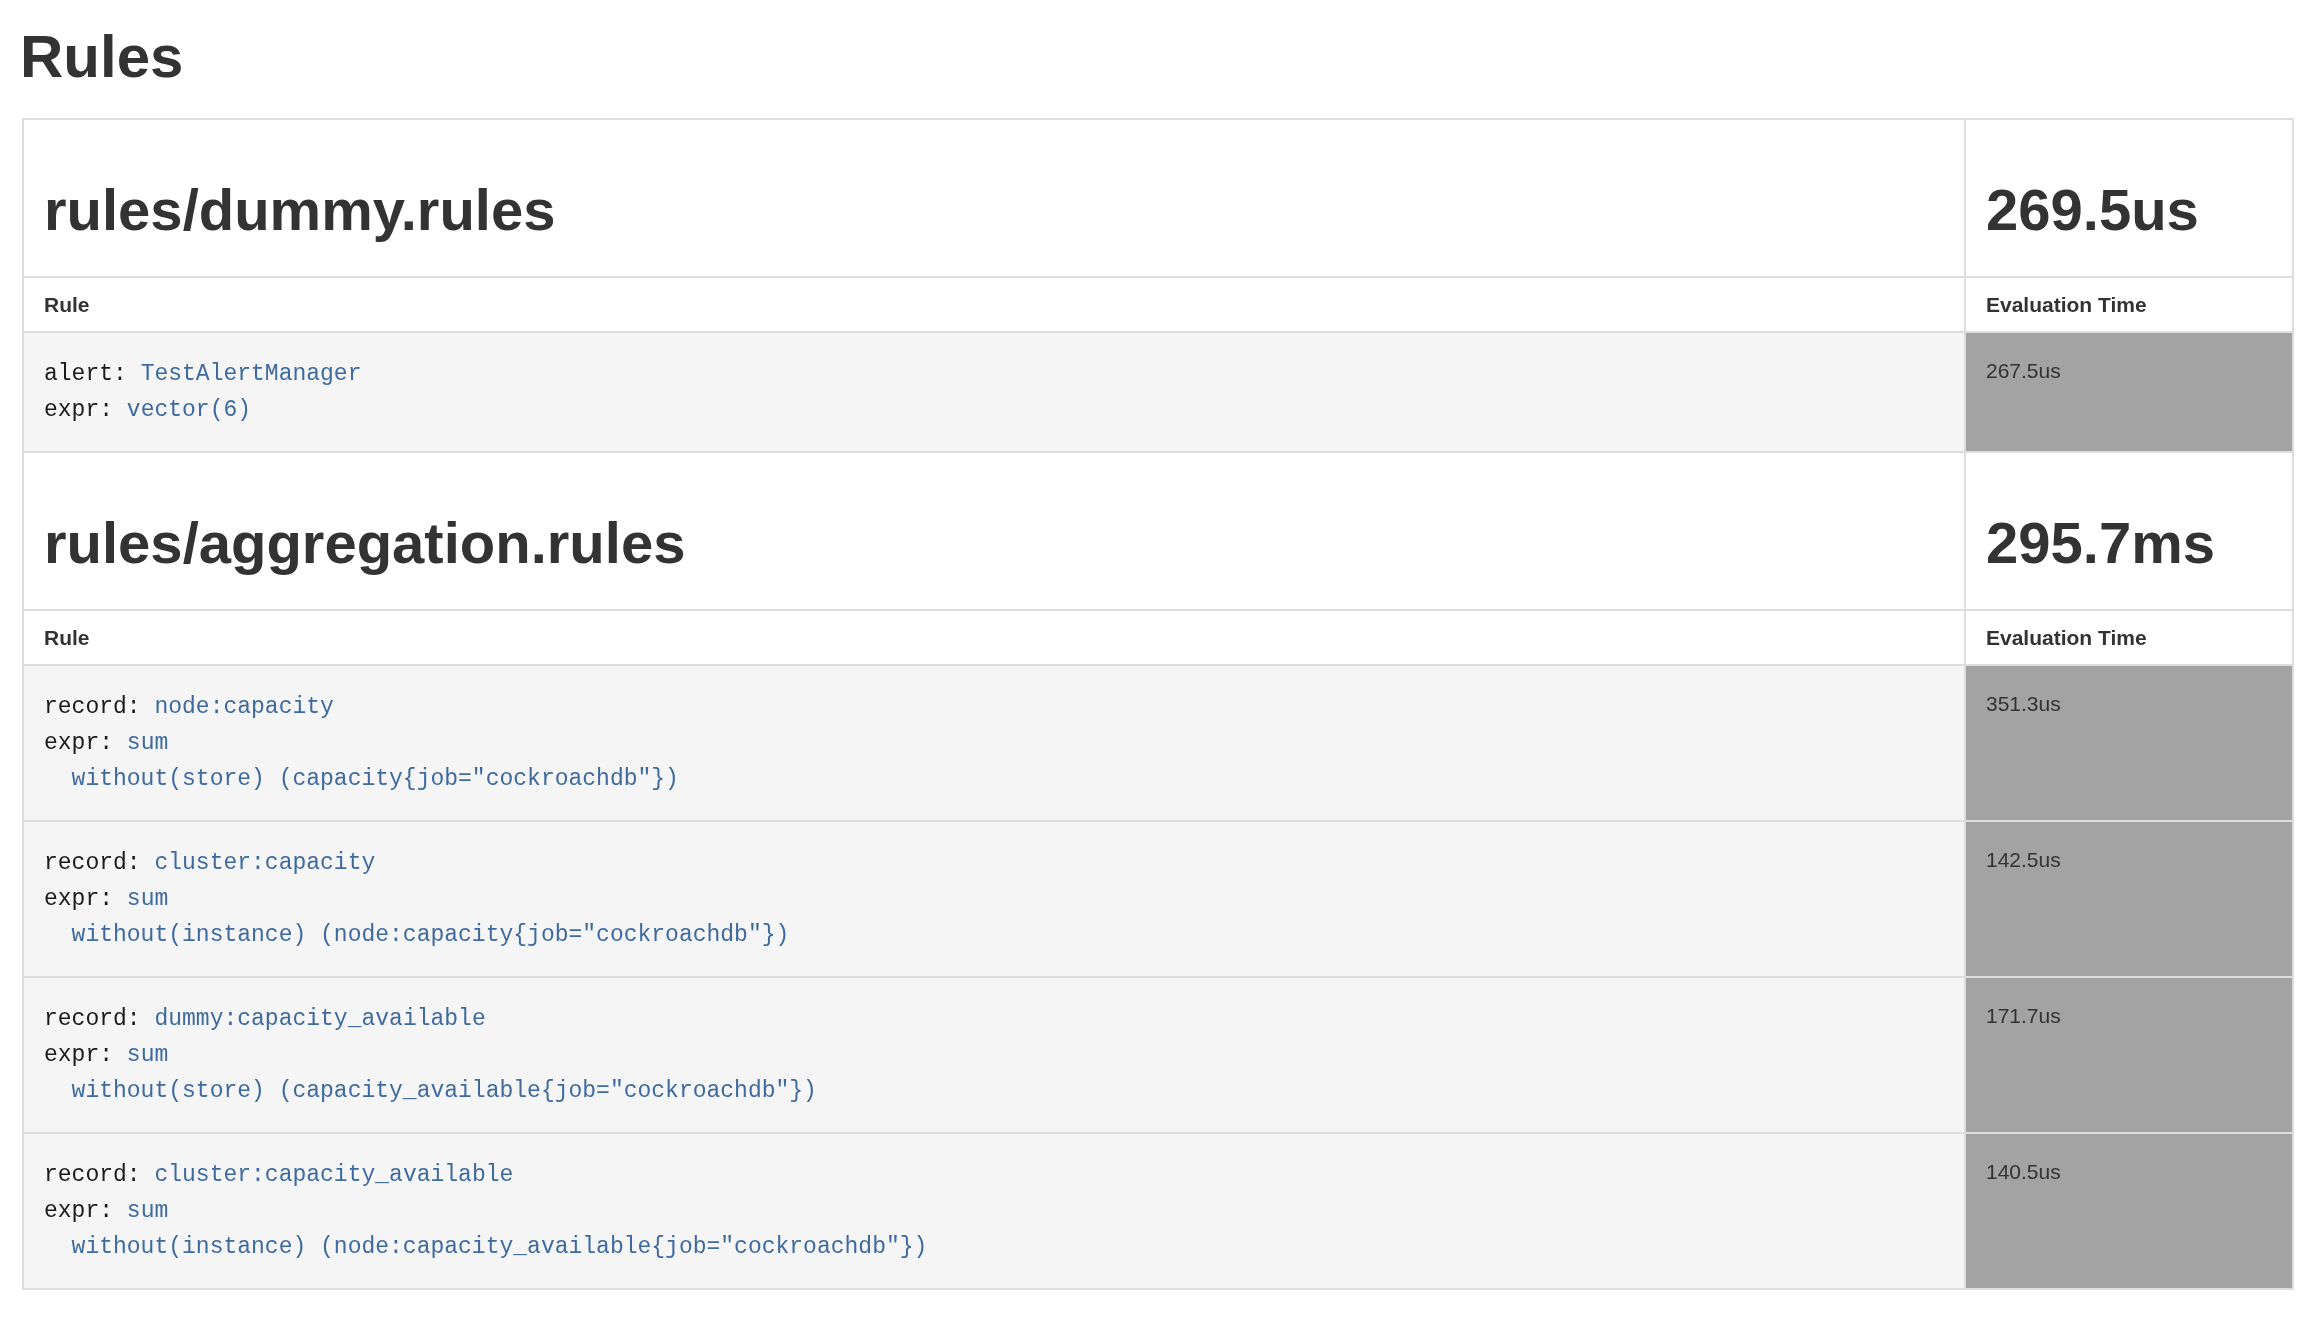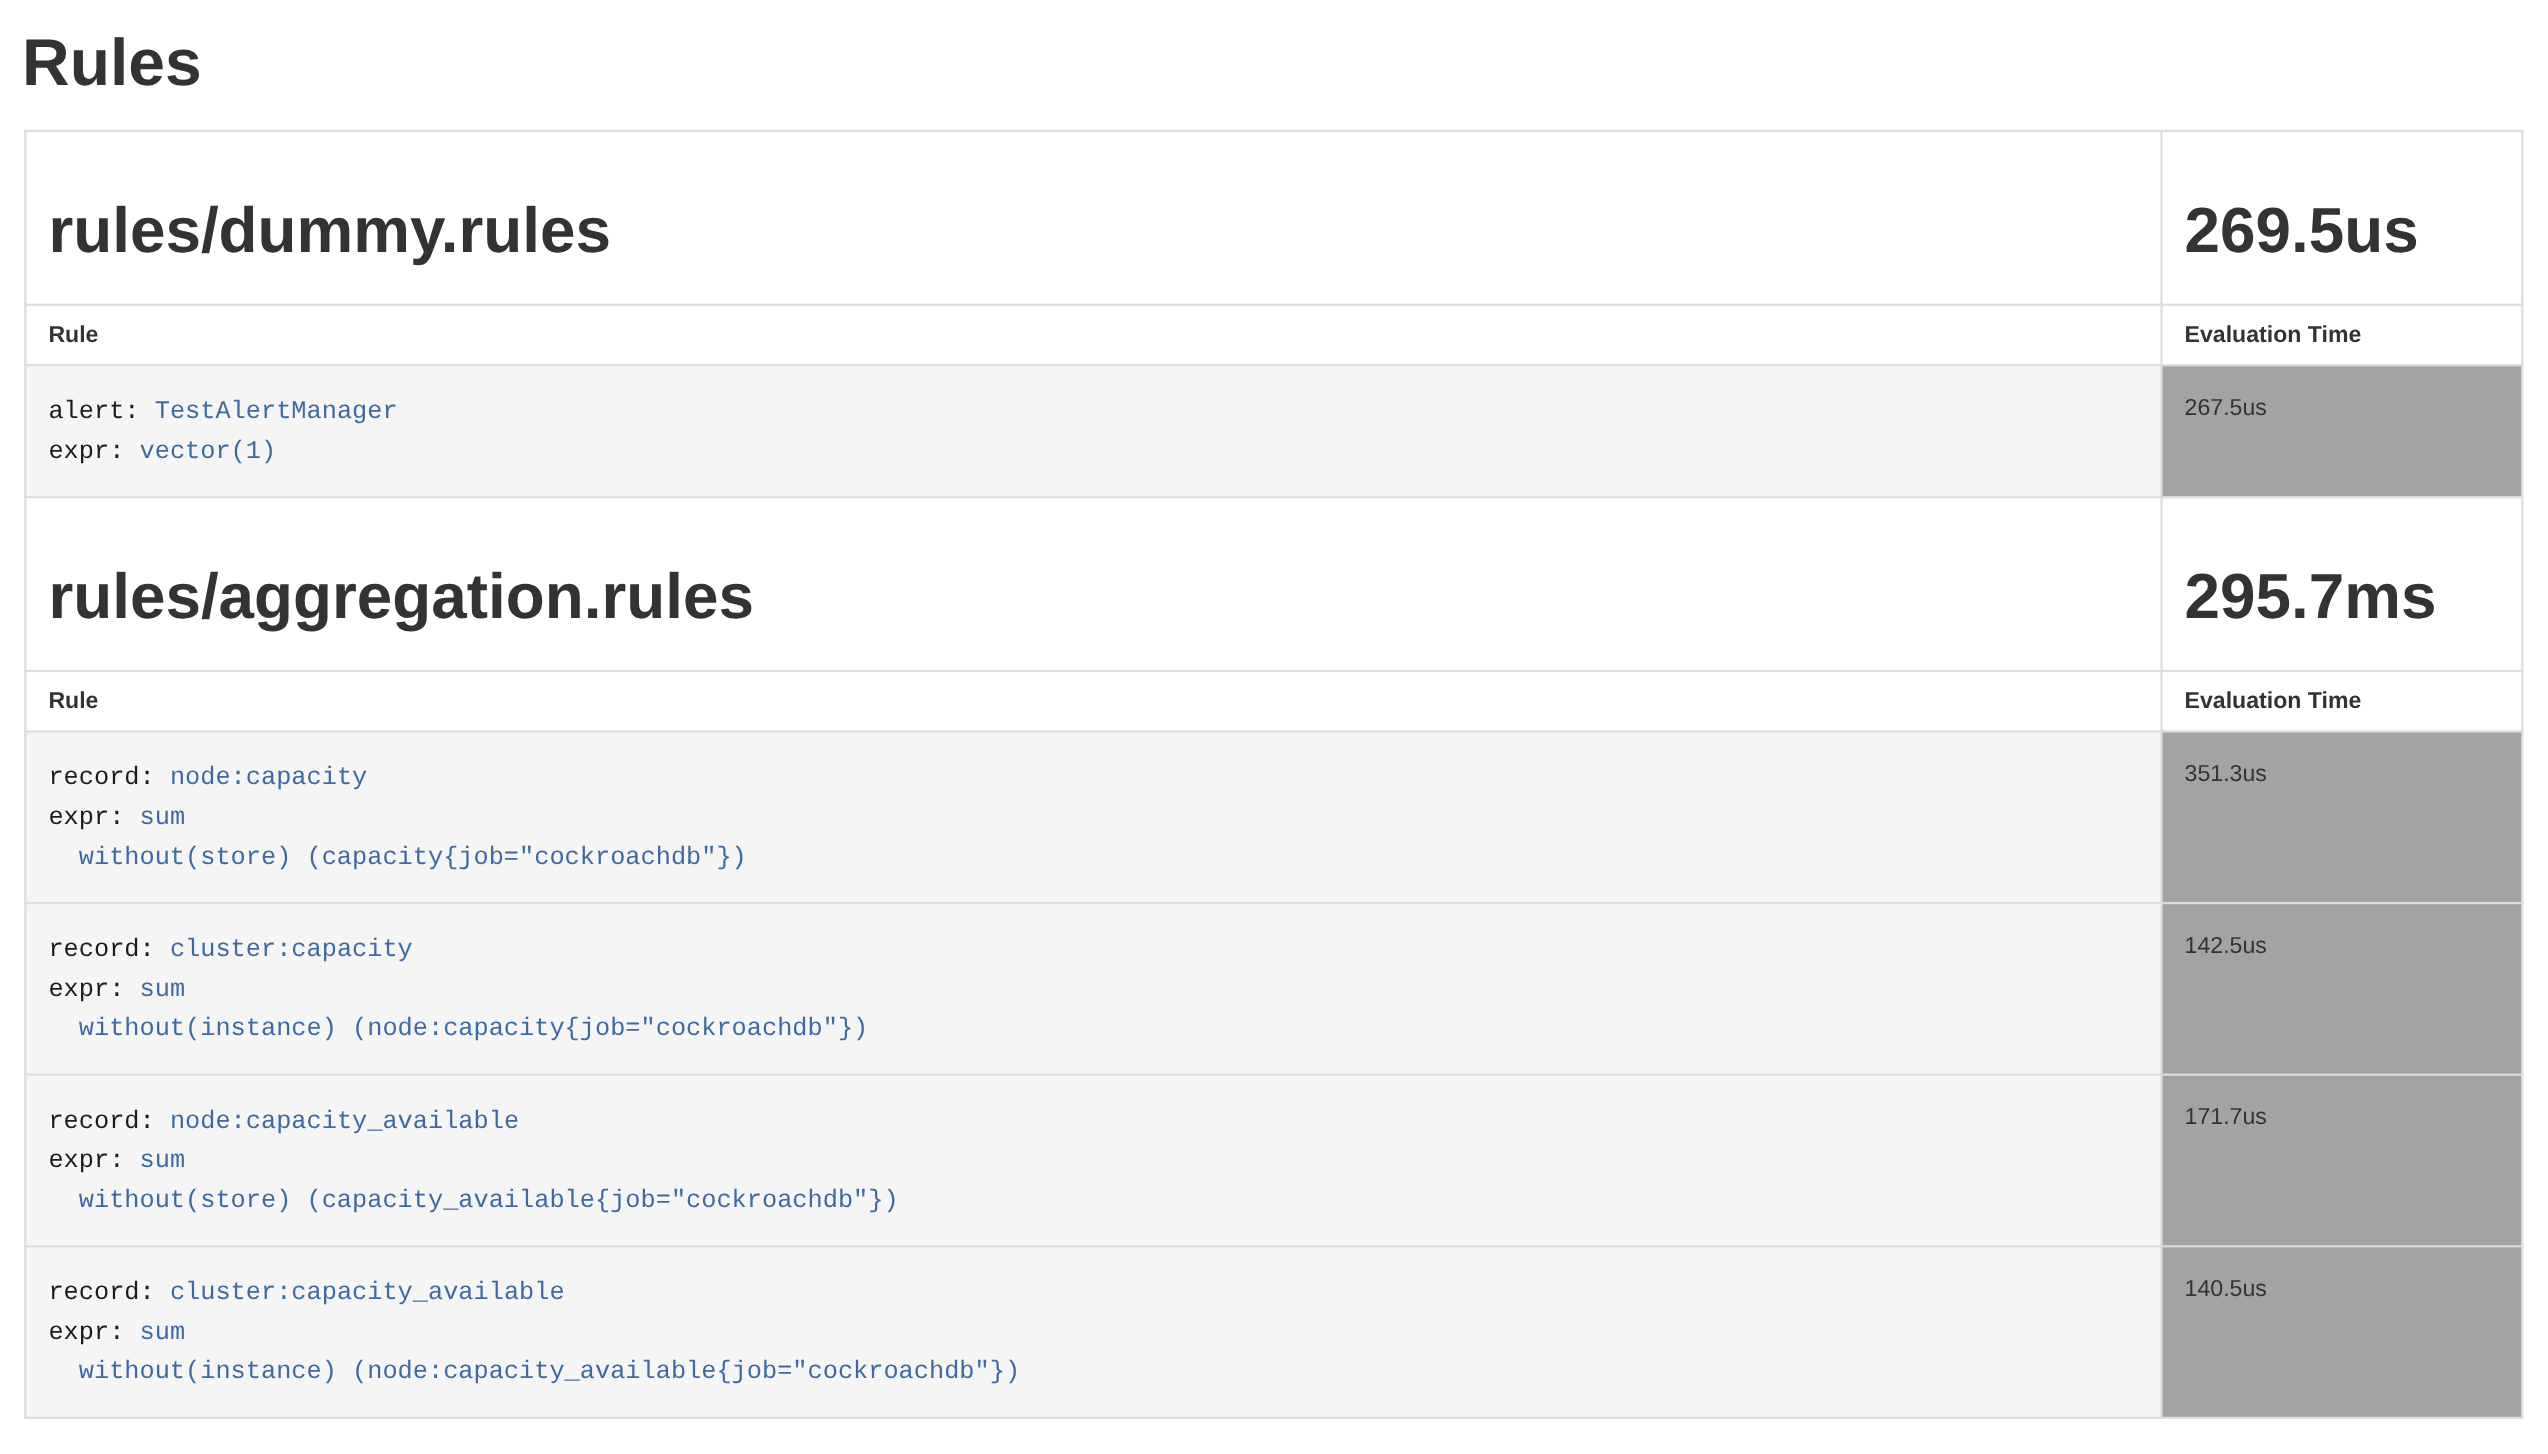--- a/index.html
+++ b/index.html
@@ -74,21 +74,21 @@
         </td>
         <td>
           <div class="group-total-time">269.5us</div>
         </td>
       </tr>
       <tr class="col-header-row">
         <th>Rule</th>
         <th>Evaluation Time</th>
       </tr>
       <tr class="rule-row">
-        <td class="rule-code-cell"><div class="code-line"><span class="code-key">alert:</span> <a class="code-link code-val" href="#">TestAlertManager</a></div><div class="code-line"><span class="code-key">expr:</span> <span class="code-val">vector(1)</span></div></td>
+        <td class="rule-code-cell"><div class="code-line"><span class="code-key">alert:</span> <a class="code-link code-val" href="#">TestAlertManager</a></div><div class="code-line"><span class="code-key">expr:</span> <span class="code-val">vector(6)</span></div></td>
         <td class="rule-time-cell"><span>267.5us</span></td>
       </tr>
       <tr class="group-header-row">
         <td>
           <h2 class="group-file-name">rules/aggregation.rules</h2>
         </td>
         <td>
           <div class="group-total-time">295.7ms</div>
         </td>
       </tr>
@@ -98,21 +98,21 @@
       </tr>
       <tr class="rule-row">
         <td class="rule-code-cell"><div class="code-line"><span class="code-key">record:</span> <a class="code-link code-val" href="#">node:capacity</a></div><div class="code-line"><span class="code-key">expr:</span> <span class="code-val">sum</span></div><div class="code-line"><span class="code-val">  without(store) (capacity{job="cockroachdb"})</span></div></td>
         <td class="rule-time-cell"><span>351.3us</span></td>
       </tr>
       <tr class="rule-row">
         <td class="rule-code-cell"><div class="code-line"><span class="code-key">record:</span> <a class="code-link code-val" href="#">cluster:capacity</a></div><div class="code-line"><span class="code-key">expr:</span> <span class="code-val">sum</span></div><div class="code-line"><span class="code-val">  without(instance) (node:capacity{job="cockroachdb"})</span></div></td>
         <td class="rule-time-cell"><span>142.5us</span></td>
       </tr>
       <tr class="rule-row">
-        <td class="rule-code-cell"><div class="code-line"><span class="code-key">record:</span> <a class="code-link code-val" href="#">node:capacity_available</a></div><div class="code-line"><span class="code-key">expr:</span> <span class="code-val">sum</span></div><div class="code-line"><span class="code-val">  without(store) (capacity_available{job="cockroachdb"})</span></div></td>
+        <td class="rule-code-cell"><div class="code-line"><span class="code-key">record:</span> <a class="code-link code-val" href="#">dummy:capacity_available</a></div><div class="code-line"><span class="code-key">expr:</span> <span class="code-val">sum</span></div><div class="code-line"><span class="code-val">  without(store) (capacity_available{job="cockroachdb"})</span></div></td>
         <td class="rule-time-cell"><span>171.7us</span></td>
       </tr>
       <tr class="rule-row">
         <td class="rule-code-cell"><div class="code-line"><span class="code-key">record:</span> <a class="code-link code-val" href="#">cluster:capacity_available</a></div><div class="code-line"><span class="code-key">expr:</span> <span class="code-val">sum</span></div><div class="code-line"><span class="code-val">  without(instance) (node:capacity_available{job="cockroachdb"})</span></div></td>
         <td class="rule-time-cell"><span>140.5us</span></td>
       </tr>
     </tbody>
 </table>
 
 </body></html>

